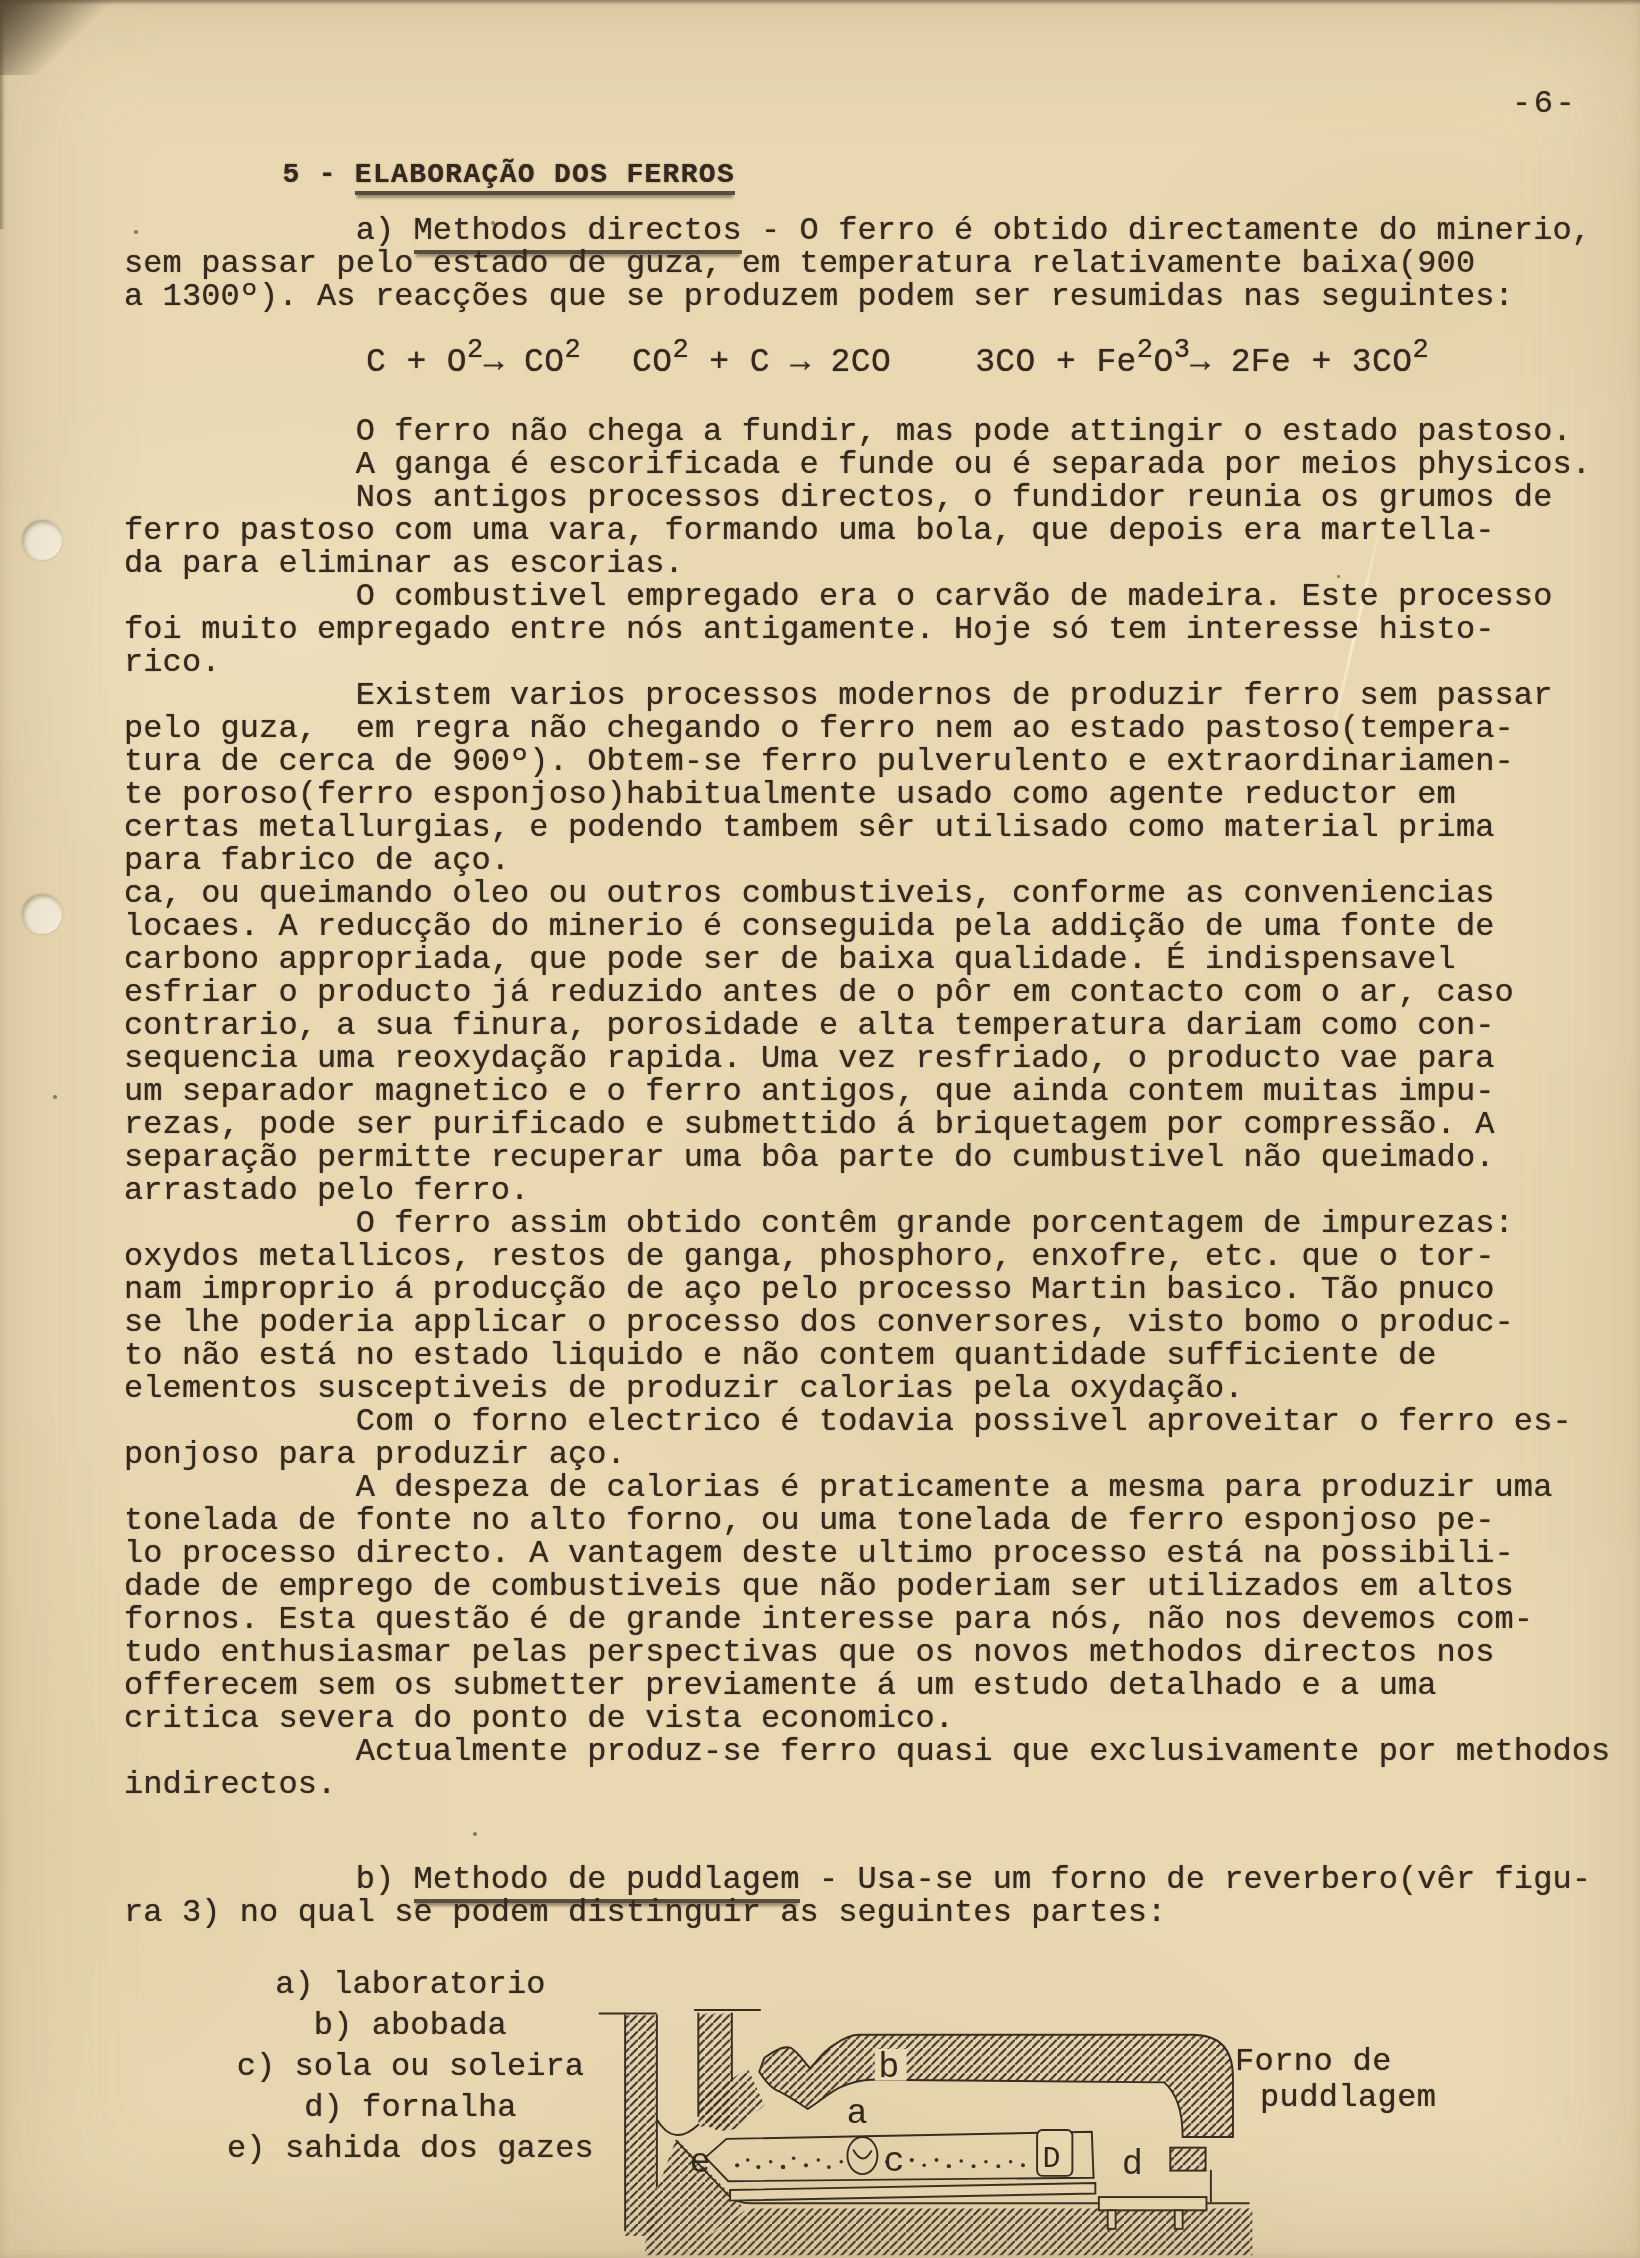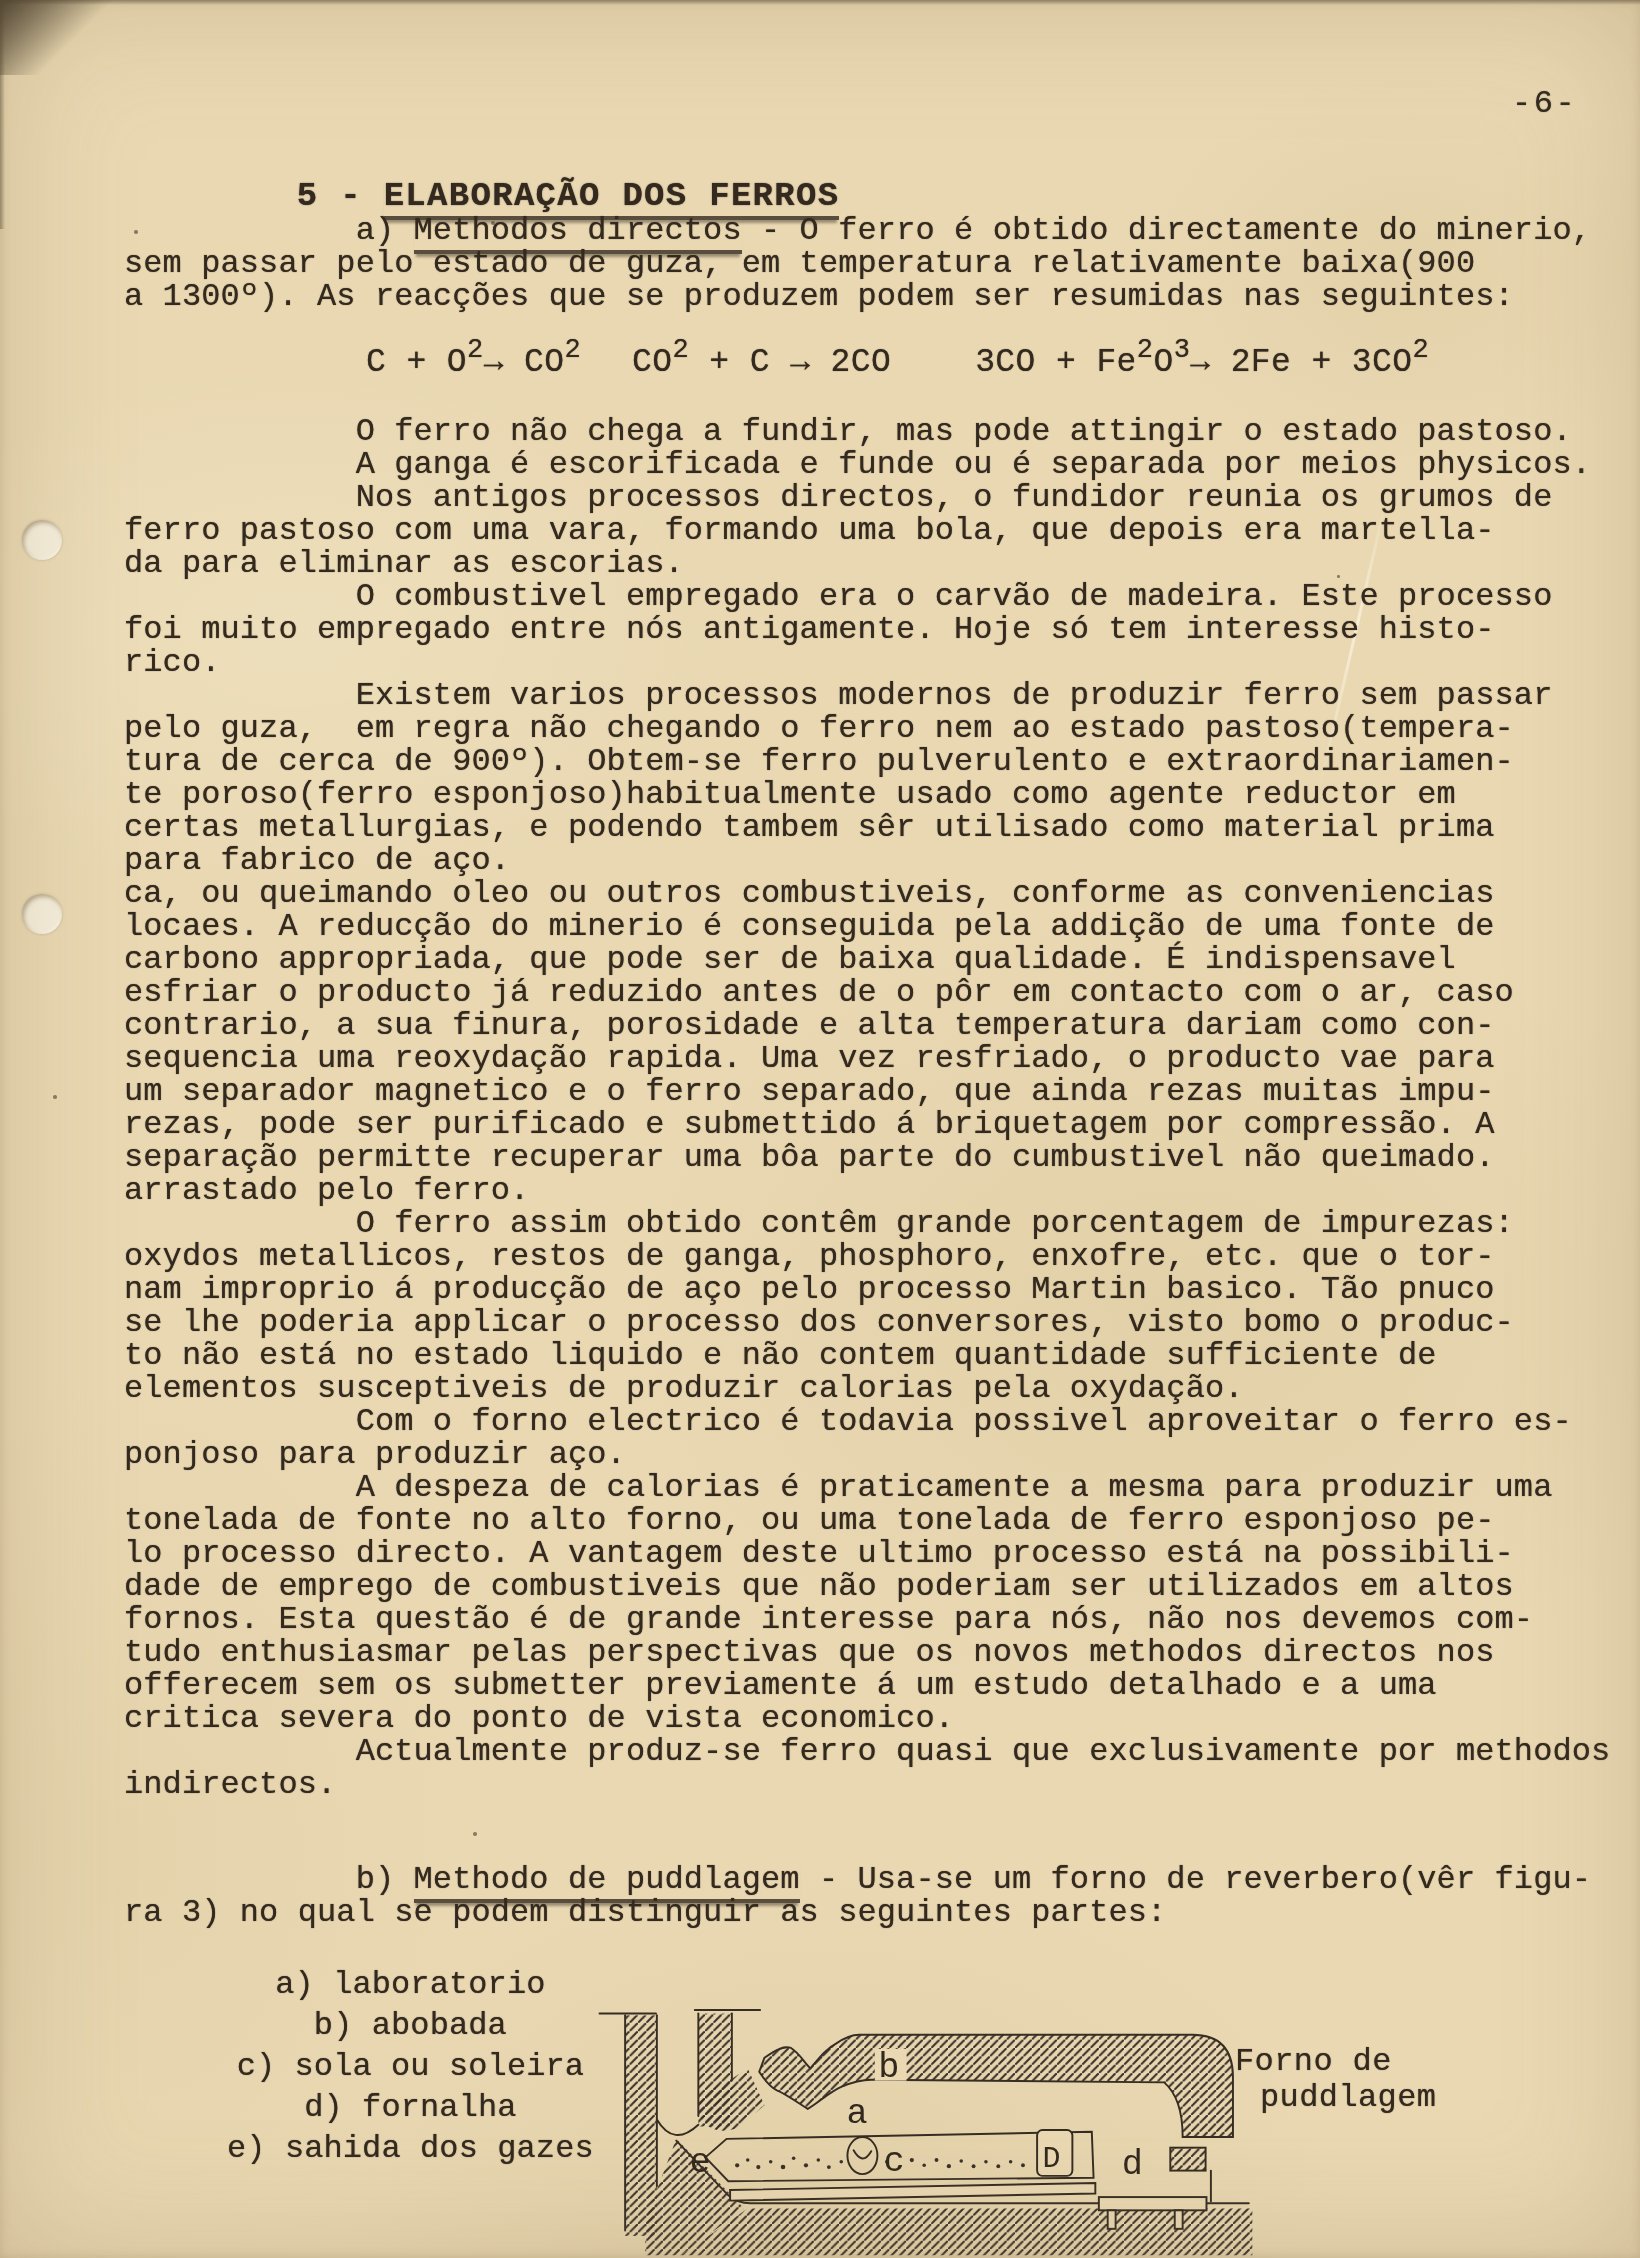--- a/index.html
+++ b/index.html
@@ -24,21 +24,21 @@
     white-space:pre; font-size:32px; line-height:33px; letter-spacing:0.1px;
     text-shadow:0 0 1.1px rgba(51,41,30,0.78);
   }
   .list-block .typeline{line-height:41px;}
   .u{
     border-bottom:4.4px solid rgba(52,42,31,0.8);
     box-shadow:0 4.4px 2.6px -1.8px rgba(52,42,31,0.45);
     padding-bottom:0.9px;
   }
   .title{
-    left:210px; top:139px; font-size:34px; font-weight:bold; letter-spacing:1.3px;
+    left:210px; top:128px; font-size:28px; font-weight:bold; letter-spacing:1.3px;
     white-space:pre; text-shadow:0 0 1.3px rgba(51,41,30,0.85);
   }
   .pageno{ left:1512px; top:85px; font-size:32px; letter-spacing:2.6px;
     text-shadow:0 0 1.1px rgba(51,41,30,0.8);}
   .eq{
     left:366px; top:333px; font-size:33px; line-height:35px; letter-spacing:0.4px;
     white-space:pre; text-shadow:0 0 1.1px rgba(51,41,30,0.8);text-align:center;
   }
   .eq .esup{font-size:27px; vertical-align:14px;}
   .eq .egap{display:inline-block;}
@@ -110,21 +110,21 @@
       <div class="typeline">tura de cerca de 900º). Obtem-se ferro pulverulento e extraordinariamen-</div>
       <div class="typeline">te poroso(ferro esponjoso)habitualmente usado como agente reductor em</div>
       <div class="typeline">certas metallurgias, e podendo tambem sêr utilisado como material prima</div>
       <div class="typeline">para fabrico de aço.</div>
       <div class="typeline">ca, ou queimando oleo ou outros combustiveis, conforme as conveniencias</div>
       <div class="typeline">locaes. A reducção do minerio é conseguida pela addição de uma fonte de</div>
       <div class="typeline">carbono appropriada, que pode ser de baixa qualidade. É indispensavel</div>
       <div class="typeline">esfriar o producto já reduzido antes de o pôr em contacto com o ar, caso</div>
       <div class="typeline">contrario, a sua finura, porosidade e alta temperatura dariam como con-</div>
       <div class="typeline">sequencia uma reoxydação rapida. Uma vez resfriado, o producto vae para</div>
-      <div class="typeline">um separador magnetico e o ferro separado, que ainda rezas muitas impu-</div>
+      <div class="typeline">um separador magnetico e o ferro antigos, que ainda contem muitas impu-</div>
       <div class="typeline">rezas, pode ser purificado e submettido á briquetagem por compressão. A</div>
       <div class="typeline">separação permitte recuperar uma bôa parte do cumbustivel não queimado.</div>
       <div class="typeline">arrastado pelo ferro.</div>
       <div class="typeline">            O ferro assim obtido contêm grande porcentagem de impurezas:</div>
       <div class="typeline">oxydos metallicos, restos de ganga, phosphoro, enxofre, etc. que o tor-</div>
       <div class="typeline">nam improprio á producção de aço pelo processo Martin basico. Tão pnuco</div>
       <div class="typeline">se lhe poderia applicar o processo dos conversores, visto bomo o produc-</div>
       <div class="typeline">to não está no estado liquido e não contem quantidade sufficiente de</div>
       <div class="typeline">elementos susceptiveis de produzir calorias pela oxydação.</div>
       <div class="typeline">            Com o forno electrico é todavia possivel aproveitar o ferro es-</div>

